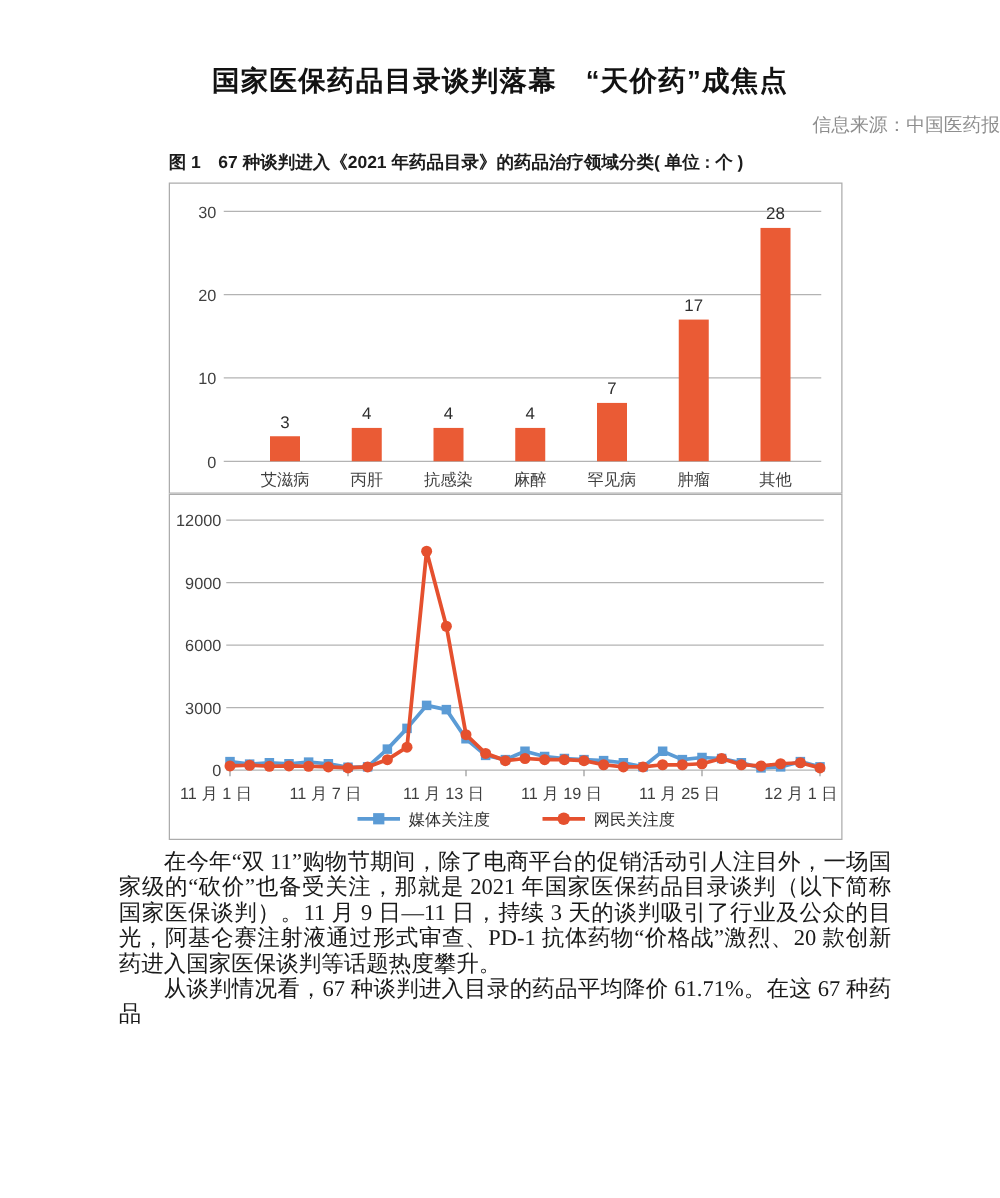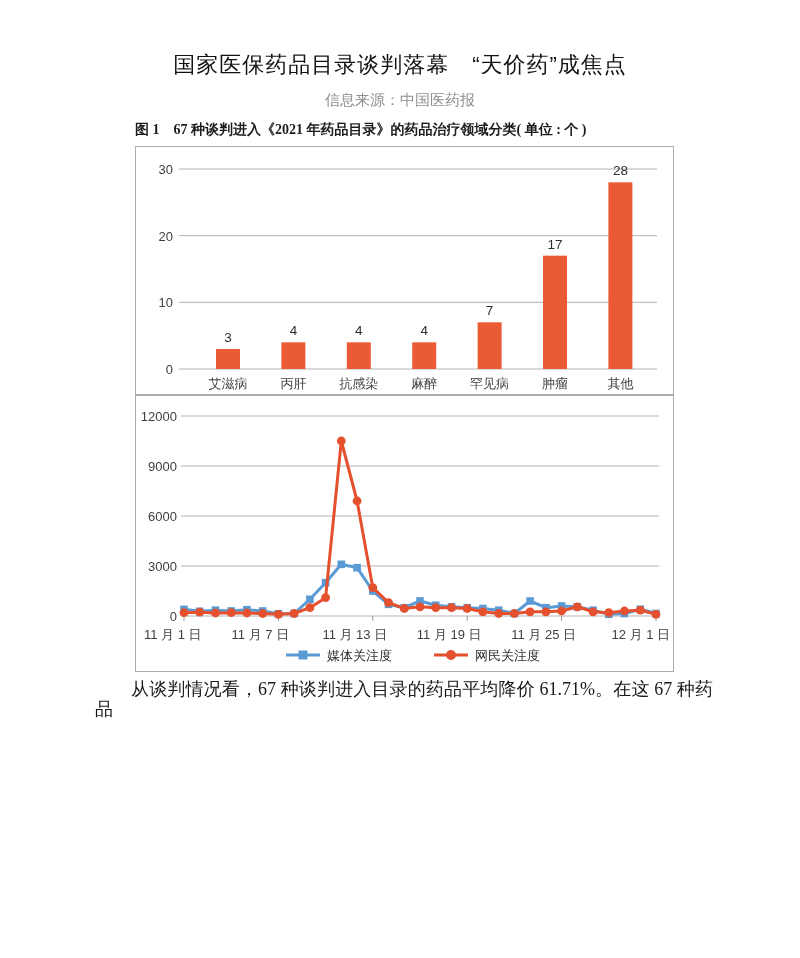--- a/index.html
+++ b/index.html
@@ -1,22 +1,22 @@
 <!DOCTYPE html>
 <html><head>
 <meta charset="utf-8">
 <style>
   html,body{margin:0;padding:0;background:#ffffff;}
   .page{position:relative;width:800px;height:958px;background:#fff;overflow:hidden;
         font-family:"Liberation Sans","DejaVu Sans",sans-serif;}
-  .title{padding-top:50px;text-align:center;font-size:22px;font-weight:normal;color:#121212;
+  .title{padding-top:50px;text-align:center;font-size:22px;font-weight:bold;color:#121212;
          letter-spacing:1px;}
-  .source{margin-top:11px;text-align:center;font-size:15px;color:#8e8e8e;
+  .source{margin-top:11px;text-align:right;font-size:15px;color:#8e8e8e;
           font-family:"Liberation Serif","DejaVu Serif",serif;}
-  .caption{margin:11px 0 7px 135px;font-size:14px;font-weight:bold;color:#1c1c1c;font-family:Liberation Serif, serif;}
+  .caption{margin:11px 0 7px 135px;font-size:14px;font-weight:bold;color:#1c1c1c;}
   .caption.second{margin-top:16px;margin-bottom:9px;}
   .chart-box{width:537px;margin-left:135px;border:1px solid #acacac;background:#fff;}
   svg{display:block;}
   .ax{font-family:"Liberation Sans","DejaVu Sans",sans-serif;font-size:13px;fill:#3f3f3f;}
   .dl{font-family:"Liberation Sans","DejaVu Sans",sans-serif;font-size:13.5px;fill:#2e2e2e;}
   .lg{font-size:13px;fill:#2e2e2e;}
   .body-text{width:618px;margin:7px 0 0 95px;font-family:"Liberation Serif","DejaVu Serif",serif;
              font-size:18px;line-height:20.4px;color:#191919;text-align:justify;}
   .body-text p{margin:0;text-indent:2em;}
 </style>
@@ -153,15 +153,16 @@
         <line x1="150" y1="259" x2="184" y2="259" stroke="#5b9bd5" stroke-width="3"></line>
         <rect x="162.5" y="254.5" width="9" height="9" fill="#5b9bd5"></rect>
         <text x="191" y="264" class="ax lg">媒体关注度</text>
         <line x1="298" y1="259" x2="332" y2="259" stroke="#e5502e" stroke-width="3"></line>
         <circle cx="315" cy="259" r="5" fill="#e5502e"></circle>
         <text x="339" y="264" class="ax lg">网民关注度</text>
       </svg>
   </div>
 
   <div class="body-text">
+    <p>在今年“双 11”购物节期间，除了电商平台的促销活动引人注目外，一场国家级的“砍价”也备受关注，那就是 2021 年国家医保药品目录谈判（以下简称国家医保谈判）。11 月 9 日—11 日，持续 3 天的谈判吸引了行业及公众的目光，阿基仑赛注射液通过形式审查、PD-1 抗体药物“价格战”激烈、20 款创新药进入国家医保谈判等话题热度攀升。</p>
     <p>从谈判情况看，67 种谈判进入目录的药品平均降价 61.71%。在这 67 种药品</p>
   </div>
 </div>
 
 </body></html>

